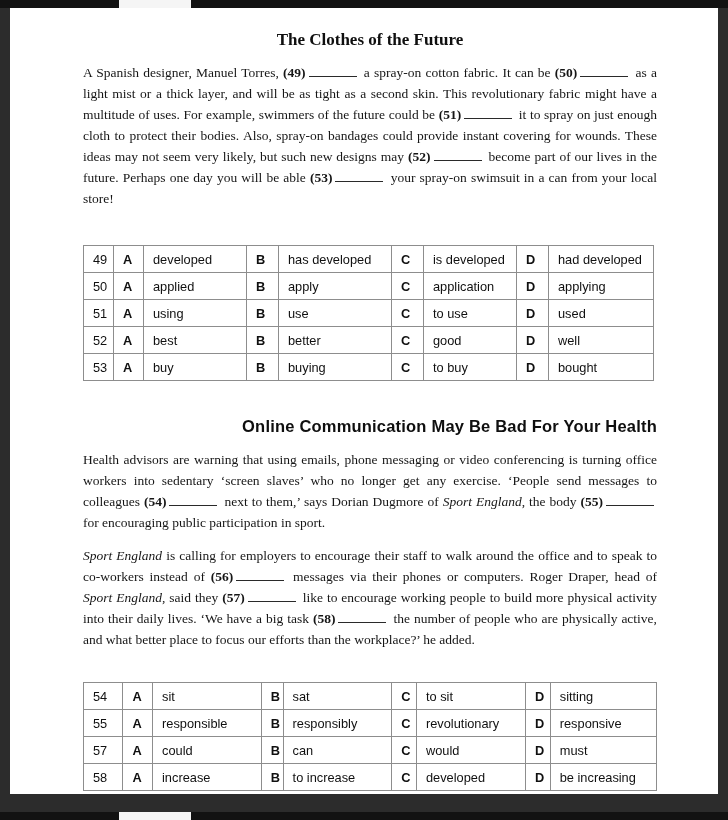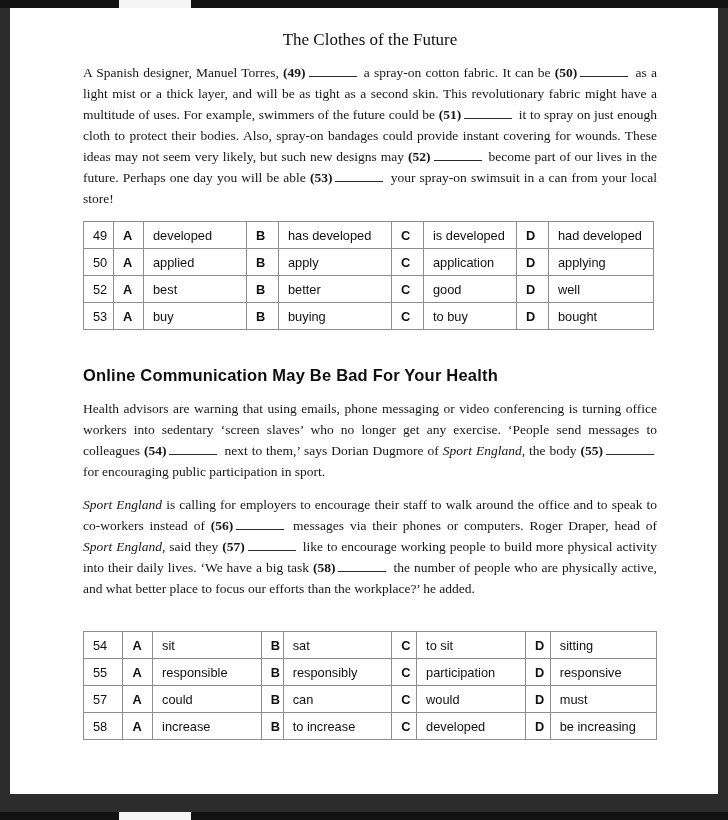--- a/index.html
+++ b/index.html
@@ -24,29 +24,29 @@
     position: absolute;
     left: 10px; top: 8px;
     width: 708px; height: 786px;
     background: #ffffff;
     z-index: 1;
   }
   .content { margin-left: 73px; width: 574px; color: #141414; }
 
   .title1 {
     margin: 0; padding-top: 22px;
-    font-size: 17px; font-weight: normal;
+    font-size: 17px; font-weight: bold;
     text-align: center;
     font-family: "Liberation Serif", serif;
     color: #0f0f0f;
   }
   .title2 {
     margin: 36px 0 0 0;
     font-size: 16.5px; font-weight: bold;
-    text-align: left;
+    text-align: right;
     letter-spacing: 0.2px;
     font-family: "Liberation Sans", sans-serif;
     color: #0f0f0f;
   }
   .passage {
     margin: 12px 0 0 0;
     font-size: 13.5px;
     line-height: 21px;
     text-align: justify;
     color: #161616;
@@ -60,21 +60,21 @@
     width: 48px;
     height: 10px;
     border-bottom: 1.2px solid #2a2a2a;
     margin: 0 3px;
     vertical-align: baseline;
   }
 
   table.opt-table {
     border-collapse: collapse;
     table-layout: fixed;
-    margin-top: 12px;
+    margin-top: 36px;
     font-family: "Liberation Sans", sans-serif;
     font-size: 12.8px;
     color: #101010;
   }
   table.opt-table.t2 { margin-top: 32px; }
   table.opt-table td {
     border: 1px solid #8d8d8d;
     height: 26px;
     padding: 0 2px 0 9px;
     overflow: hidden;
@@ -124,20 +124,31 @@
               <td class="letter">A</td>
               <td class="opt">applied</td>
               <td class="letter">B</td>
               <td class="opt">apply</td>
               <td class="letter">C</td>
               <td class="opt">application</td>
               <td class="letter">D</td>
               <td class="opt">applying</td>
             </tr>
             <tr>
+              <td class="qnum">51</td>
+              <td class="letter">A</td>
+              <td class="opt">using</td>
+              <td class="letter">B</td>
+              <td class="opt">use</td>
+              <td class="letter">C</td>
+              <td class="opt">to use</td>
+              <td class="letter">D</td>
+              <td class="opt">used</td>
+            </tr>
+            <tr>
               <td class="qnum">52</td>
               <td class="letter">A</td>
               <td class="opt">best</td>
               <td class="letter">B</td>
               <td class="opt">better</td>
               <td class="letter">C</td>
               <td class="opt">good</td>
               <td class="letter">D</td>
               <td class="opt">well</td>
             </tr>
@@ -185,21 +196,21 @@
               <td class="letter">D</td>
               <td class="opt">sitting</td>
             </tr>
             <tr>
               <td class="qnum">55</td>
               <td class="letter">A</td>
               <td class="opt">responsible</td>
               <td class="letter">B</td>
               <td class="opt">responsibly</td>
               <td class="letter">C</td>
-              <td class="opt">participation</td>
+              <td class="opt">revolutionary</td>
               <td class="letter">D</td>
               <td class="opt">responsive</td>
             </tr>
             <tr>
               <td class="qnum">57</td>
               <td class="letter">A</td>
               <td class="opt">could</td>
               <td class="letter">B</td>
               <td class="opt">can</td>
               <td class="letter">C</td>

